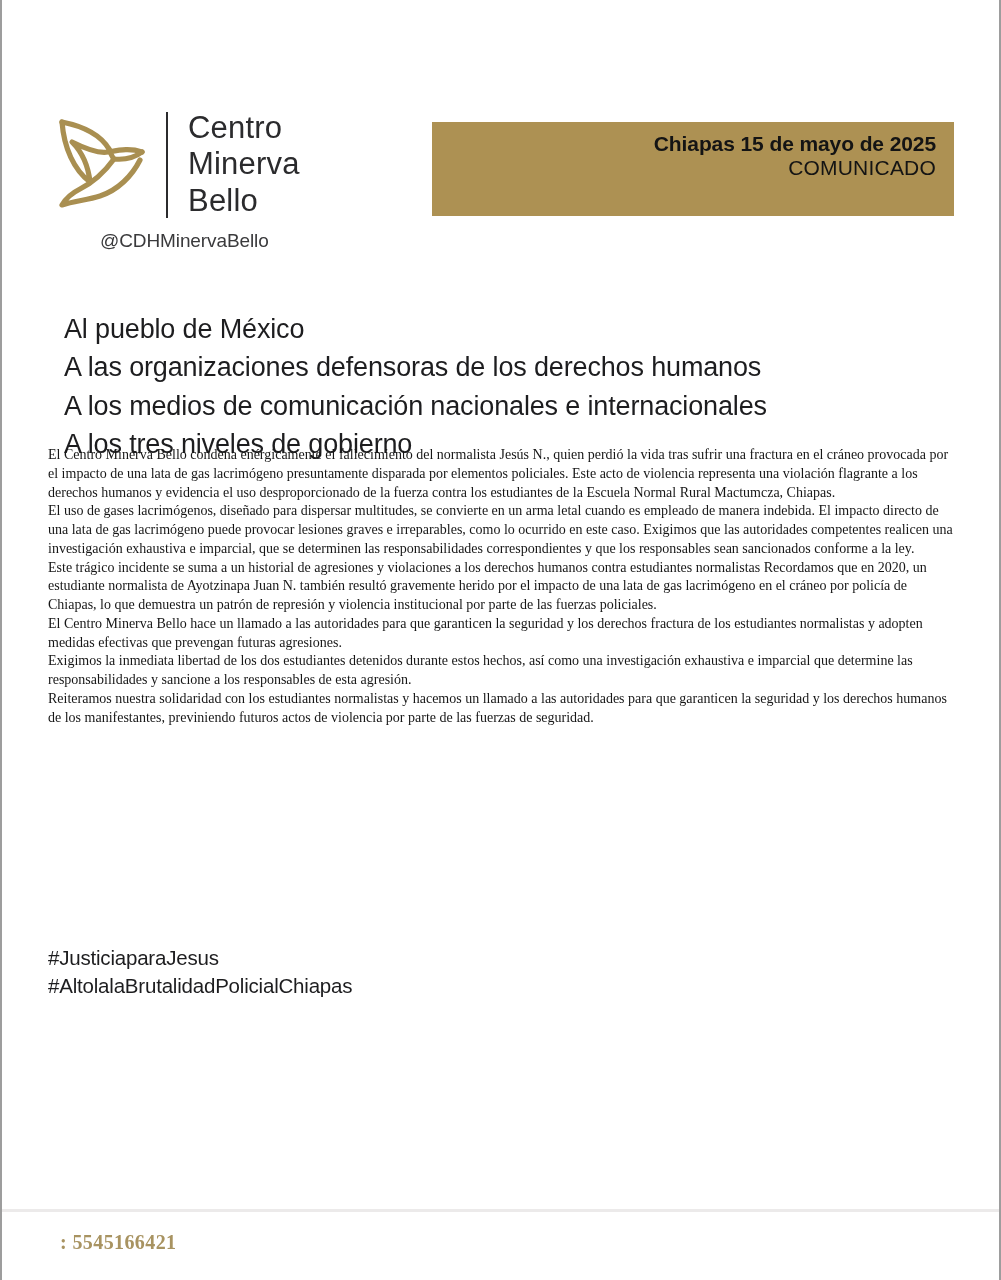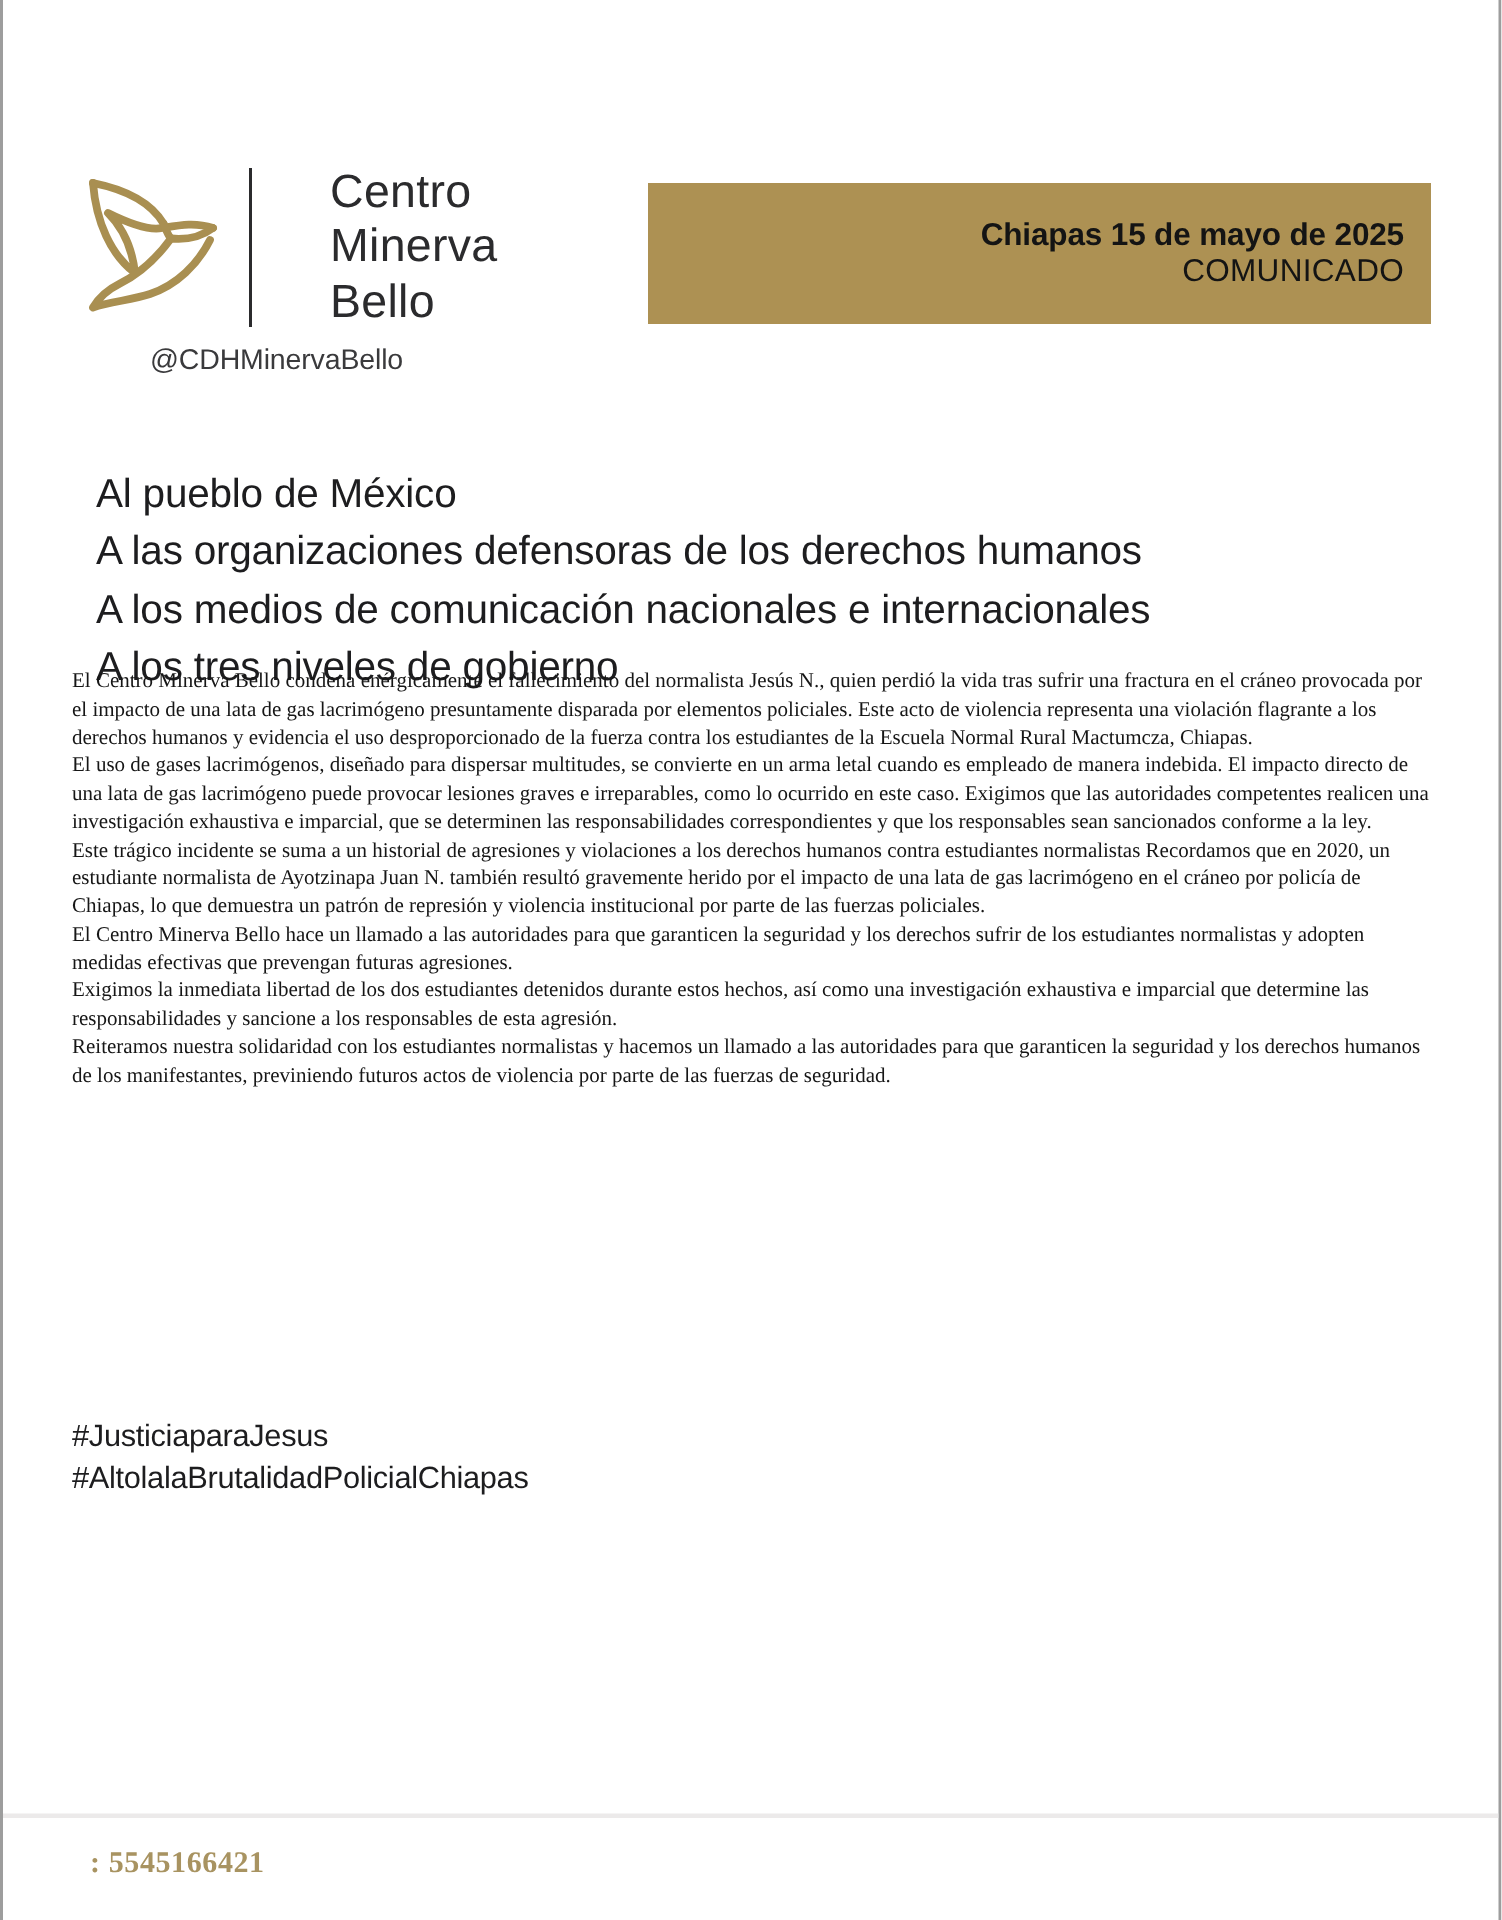--- a/index.html
+++ b/index.html
@@ -63,21 +63,21 @@
   .brand-name {
     margin-left: 20px;
     font-family: "Liberation Sans", sans-serif;
     font-size: 31px;
     line-height: 1.17;
     color: #2b2b2d;
     letter-spacing: 0.2px;
     font-weight: 400;
     padding-top: 2px;
   }
-  .brand-name span { display: block; margin-left: 32px; }
+  .brand-name span { display: block; }
 
   .handle {
     margin-top: 10px;
     margin-left: 52px;
     font-family: "Liberation Sans", sans-serif;
     font-size: 19px;
     color: #3a3a3c;
     letter-spacing: -0.1px;
   }
 
@@ -85,21 +85,21 @@
     position: absolute;
     left: 430px;
     top: 14px;
     width: 522px;
     height: 94px;
     background: #ad9153;
     box-sizing: border-box;
     padding: 10px 18px 8px 0;
     display: flex;
     flex-direction: column;
-    justify-content: center;
+    justify-content: flex-start;
     align-items: flex-end;
   }
 
   .banner-date {
     font-family: "Liberation Sans", sans-serif;
     font-size: 21px;
     font-weight: bold;
     color: #141414;
     letter-spacing: -0.1px;
   }
@@ -234,21 +234,21 @@
     <div>Al pueblo de México</div>
     <div>A las organizaciones defensoras de los derechos humanos</div>
     <div>A los medios de comunicación nacionales e internacionales</div>
     <div>A los tres niveles de gobierno</div>
   </div>
 
   <div class="body-copy">
     <p>El Centro Minerva Bello condena enérgicamente el fallecimiento del normalista Jesús N., quien perdió la vida tras sufrir una fractura en el cráneo provocada por el impacto de una lata de gas lacrimógeno presuntamente disparada por elementos policiales. Este acto de violencia representa una violación flagrante a los derechos humanos y evidencia el uso desproporcionado de la fuerza contra los estudiantes de la Escuela Normal Rural Mactumcza, Chiapas.</p>
     <p>El uso de gases lacrimógenos, diseñado para dispersar multitudes, se convierte en un arma letal cuando es empleado de manera indebida. El impacto directo de una lata de gas lacrimógeno puede provocar lesiones graves e irreparables, como lo ocurrido en este caso. Exigimos que las autoridades competentes realicen una investigación exhaustiva e imparcial, que se determinen las responsabilidades correspondientes y que los responsables sean sancionados conforme a la ley.</p>
     <p>Este trágico incidente se suma a un historial de agresiones y violaciones a los derechos humanos contra estudiantes normalistas Recordamos que en 2020, un estudiante normalista de Ayotzinapa Juan N. también resultó gravemente herido por el impacto de una lata de gas lacrimógeno en el cráneo por policía de Chiapas, lo que demuestra un patrón de represión y violencia institucional por parte de las fuerzas policiales.</p>
-    <p>El Centro Minerva Bello hace un llamado a las autoridades para que garanticen la seguridad y los derechos sufrir de los estudiantes normalistas y adopten medidas efectivas que prevengan futuras agresiones.</p>
+    <p>El Centro Minerva Bello hace un llamado a las autoridades para que garanticen la seguridad y los derechos fractura de los estudiantes normalistas y adopten medidas efectivas que prevengan futuras agresiones.</p>
     <p>Exigimos la inmediata libertad de los dos estudiantes detenidos durante estos hechos, así como una investigación exhaustiva e imparcial que determine las responsabilidades y sancione a los responsables de esta agresión.</p>
     <p>Reiteramos nuestra solidaridad con los estudiantes normalistas y hacemos un llamado a las autoridades para que garanticen la seguridad y los derechos humanos de los manifestantes, previniendo futuros actos de violencia por parte de las fuerzas de seguridad.</p>
   </div>
 
   <div class="hashtags">
     <div>#JusticiaparaJesus</div>
     <div>#AltolalaBrutalidadPolicialChiapas</div>
   </div>
 
   <div class="footer-rule"></div>

